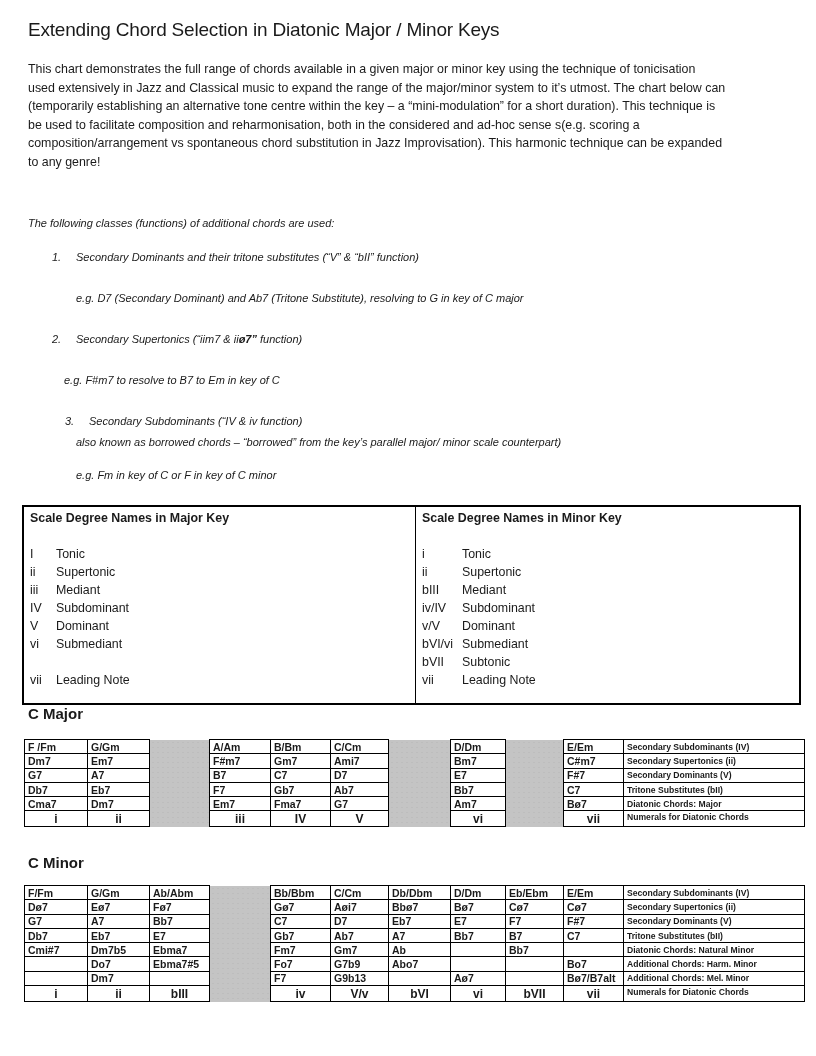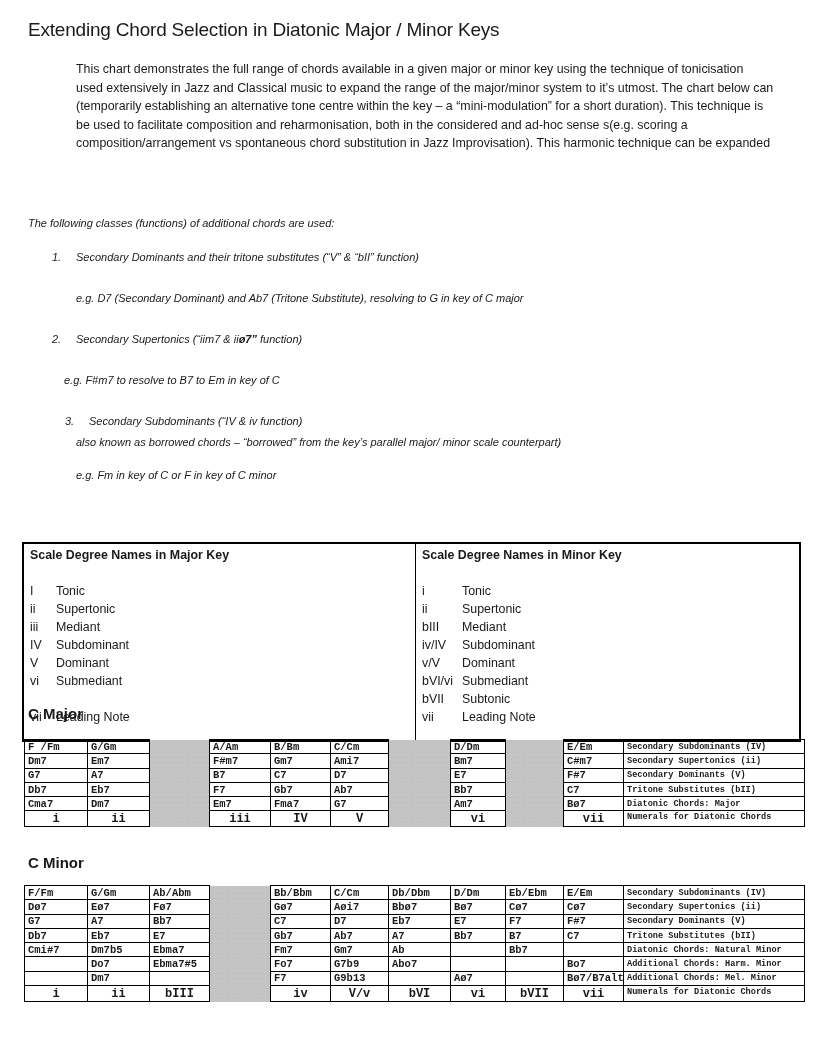--- a/index.html
+++ b/index.html
@@ -1,48 +1,49 @@
 <!DOCTYPE html>
 <html><head>
 <meta charset="utf-8">
 <style>
   html, body { margin:0; padding:0; background:#ffffff; }
   body { width:816px; height:1056px; position:relative; font-family:"Liberation Sans", sans-serif; color:#1a1a1a; overflow:hidden; }
   .abs { position:absolute; }
   .title { left:28px; top:19px; font-size:19px; letter-spacing:-0.2px; white-space:nowrap; }
   .intro { left:28px; top:60px; width:770px; font-size:12.4px; line-height:18.5px; }
-  .intro div { white-space:nowrap;margin-left:48px; }
+  .intro div { white-space:nowrap; }
   .p { font-size:11px; white-space:nowrap;font-style:italic; }
   .num { display:inline-block; width:24px; }
-  .scale-table { left:22px; top:505px; width:779px; height:200px; border:2px solid #000; box-sizing:border-box; display:flex;margin-top:37px; }
+  .scale-table { left:22px; top:505px; width:779px; height:200px; border:2px solid #000; box-sizing:border-box; display:flex; }
   .scale-col { position:relative; box-sizing:border-box; padding:2px 6px; font-size:12.4px; line-height:18px; }
   .scale-col.left { width:392px; border-right:1px solid #000; }
   .scale-col.right { flex:1; }
   .scale-head { font-weight:bold; margin-bottom:18px; }
   .deg-row { display:flex; height:18px; }
   .deg-num { display:inline-block; }
   .section-head { font-weight:bold; font-size:15px; }
-  table.chords { position:absolute; border-collapse:collapse; table-layout:fixed; font-family:Liberation Mono, monospace; }
+  table.chords { position:absolute; border-collapse:collapse; table-layout:fixed; font-family:Liberation Sans, sans-serif; }
   table.chords td { border:1.5px solid #000; padding:0 3px; font-size:10.5px; font-weight:bold; height:13.3px; line-height:12px; white-space:nowrap; overflow:hidden; }
   table.chords td.gray { background:#c4c4c4; border-top:none; border-bottom:none; background-image:radial-gradient(#b6b6b6 0.6px, transparent 0.7px); background-size:5px 5px; }
   table.chords td.legend { font-size:8.6px; }
   table.chords tr.numerals td { text-align:center; font-size:12px; height:15px; }
   table.chords tr.numerals td.legend { text-align:left; font-size:8.6px; vertical-align:top; }
 </style>
 </head>
 <body>
 
 <div class="abs title">Extending Chord Selection in Diatonic Major / Minor Keys</div>
 
 <div class="abs intro">
   <div>This chart demonstrates the full range of chords available in a given major or minor key using the technique of tonicisation</div>
   <div>used extensively in Jazz and Classical music to expand the range of the major/minor system to it’s utmost. The chart below can</div>
   <div>(temporarily establishing an alternative tone centre within the key – a “mini-modulation” for a short duration). This technique is</div>
   <div>be used to facilitate composition and reharmonisation, both in the considered and ad-hoc sense s(e.g. scoring a</div>
   <div>composition/arrangement vs spontaneous chord substitution in Jazz Improvisation). This harmonic technique can be expanded</div>
+  <div>to any genre!</div>
 </div>
 
 <div class="abs p" style="left:28px; top:217px;">The following classes (functions) of additional chords are used:</div>
 
 <div class="abs p" style="left:52px; top:251px;">
   <span class="num">1.</span><span>Secondary Dominants and their tritone substitutes (“V” &amp; “bII” function)</span>
 </div>
 <div class="abs p" style="left:76px; top:292px;">e.g. D7 (Secondary Dominant) and Ab7 (Tritone Substitute), resolving to G in key of C major</div>
 
 <div class="abs p" style="left:52px; top:333px;">

